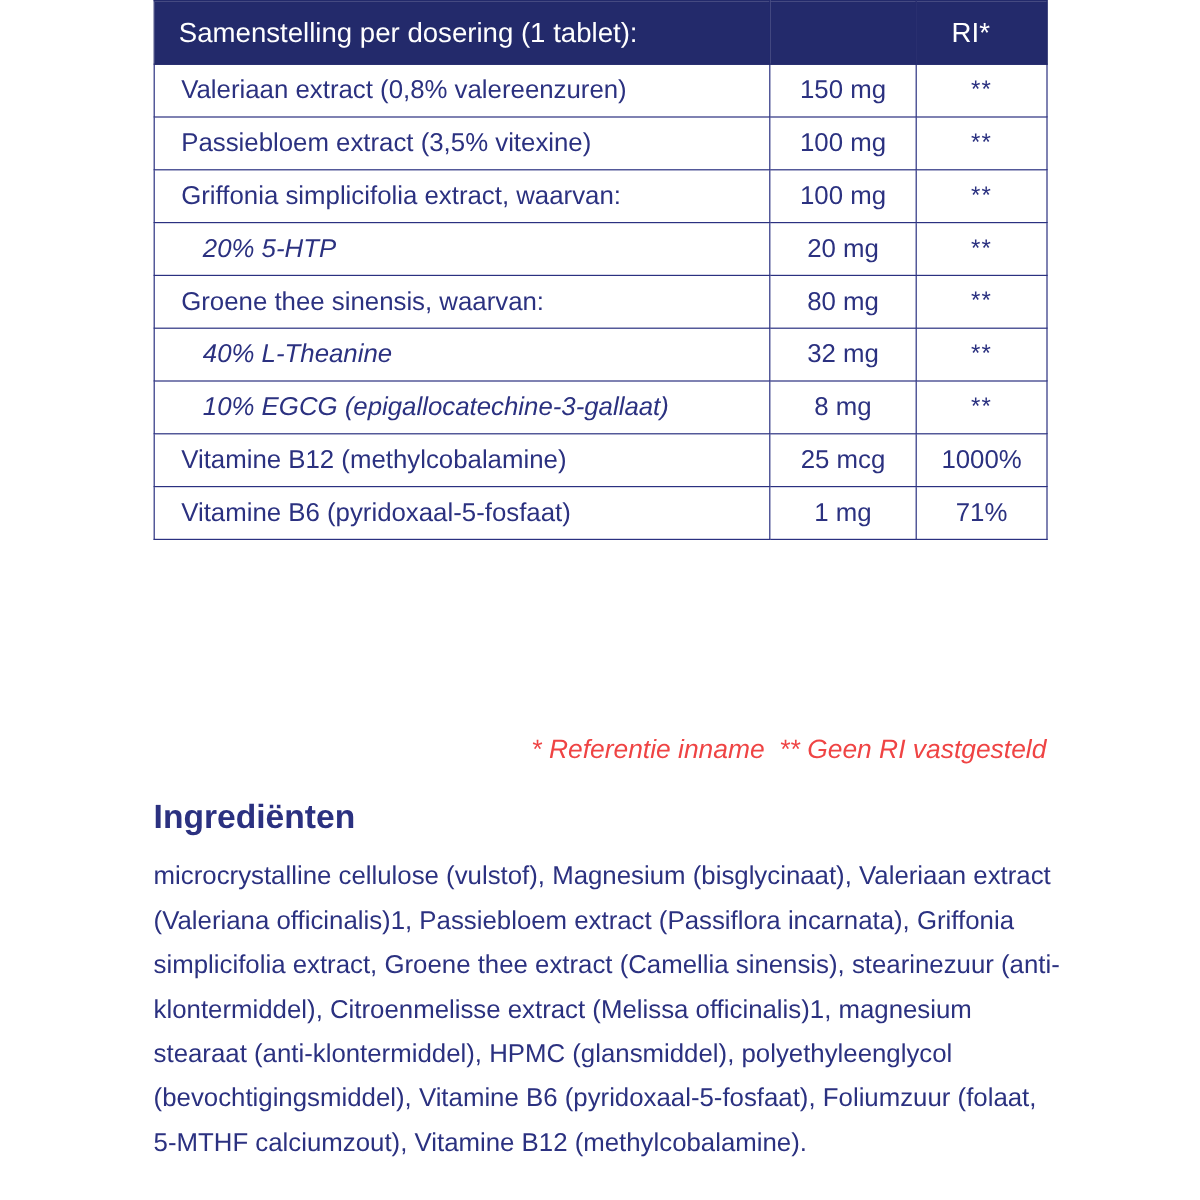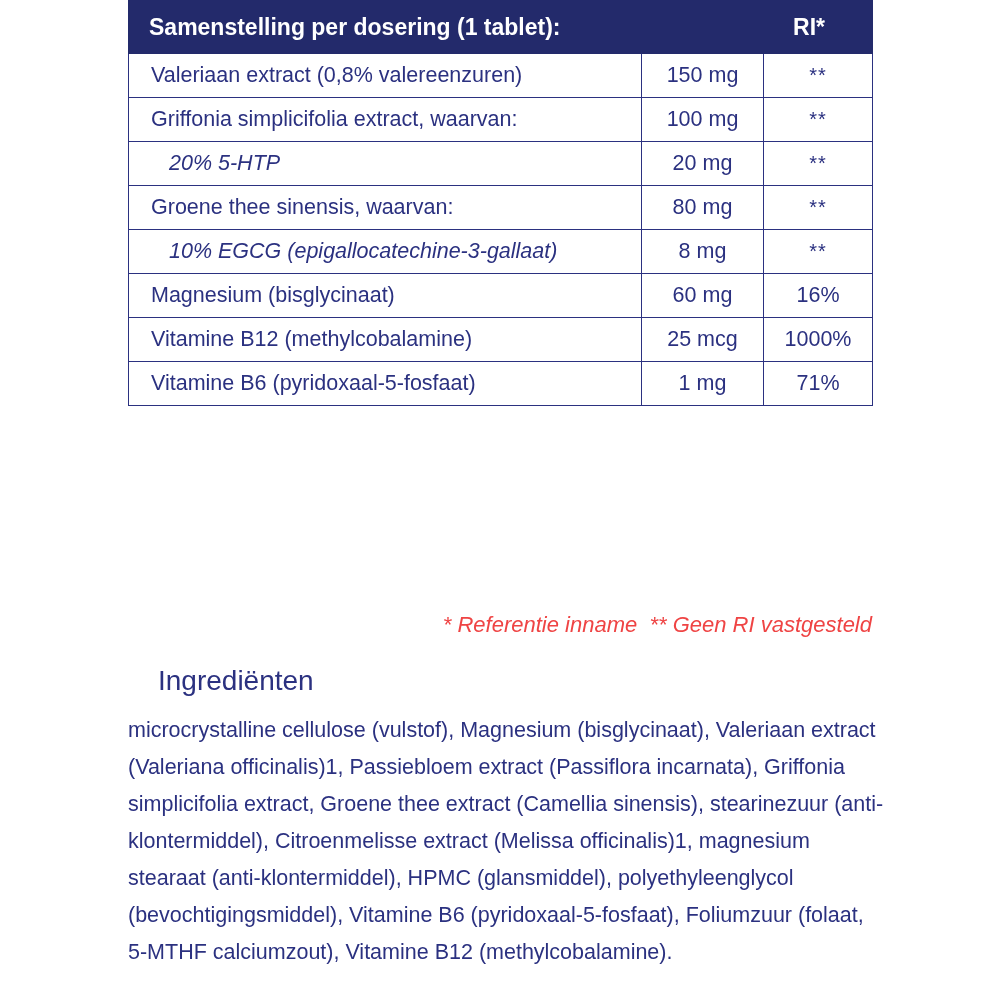--- a/index.html
+++ b/index.html
@@ -29,21 +29,21 @@
     table-layout: fixed;
   }
   .nutri-table td, .nutri-table th {
     border: 1.5px solid #2b3180;
     padding: 0;
     vertical-align: middle;
   }
   .nutri-table thead th {
     background: #232a6b;
     color: #ffffff;
-    font-weight: 700;
+    font-weight: 400;
     font-size: 23px;
     height: 53px;
     border: 1.5px solid #232a6b;
   }
   .th-title {
     text-align: left;
     padding-left: 20px !important;
   }
   .th-ri {
     padding-right: 18px !important;
@@ -89,23 +89,22 @@
     color: #ef4444;
   }
   .footnote span { white-space: pre; }
 
   
   .ing-heading {
     position: absolute;
     left: 128px;
     top: 665px;
     font-size: 28px;
-    font-weight: 400;
+    font-weight: 700;
     color: #2b3180;
-    margin-left: 30px;
   }
   .ing-body {
     position: absolute;
     left: 128px;
     top: 712px;
     width: 760px;
     font-size: 21.5px;
     line-height: 37px;
     color: #2b3180;
   }
@@ -128,43 +127,48 @@
         <th class="th-ri">RI*</th>
       </tr>
     </thead>
     <tbody id="table-body">
         <tr>
           <td class="c-name">Valeriaan extract (0,8% valereenzuren)</td>
           <td class="c-amt">150 mg</td>
           <td class="c-ri stars">**</td>
         </tr>
         <tr>
+          <td class="c-name">Passiebloem extract (3,5% vitexine)</td>
+          <td class="c-amt">100 mg</td>
+          <td class="c-ri stars">**</td>
+        </tr>
+        <tr>
           <td class="c-name">Griffonia simplicifolia extract, waarvan:</td>
           <td class="c-amt">100 mg</td>
           <td class="c-ri stars">**</td>
         </tr>
         <tr>
           <td class="c-name indent">20% 5-HTP</td>
           <td class="c-amt">20 mg</td>
           <td class="c-ri stars">**</td>
         </tr>
         <tr>
           <td class="c-name">Groene thee sinensis, waarvan:</td>
           <td class="c-amt">80 mg</td>
           <td class="c-ri stars">**</td>
         </tr>
         <tr>
+          <td class="c-name indent">40% L-Theanine</td>
+          <td class="c-amt">32 mg</td>
+          <td class="c-ri stars">**</td>
+        </tr>
+        <tr>
           <td class="c-name indent">10% EGCG (epigallocatechine-3-gallaat)</td>
           <td class="c-amt">8 mg</td>
           <td class="c-ri stars">**</td>
-        </tr>
-        <tr>
-          <td class="c-name">Magnesium (bisglycinaat)</td>
-          <td class="c-amt">60 mg</td>
-          <td class="c-ri">16%</td>
         </tr>
         <tr>
           <td class="c-name">Vitamine B12 (methylcobalamine)</td>
           <td class="c-amt">25 mcg</td>
           <td class="c-ri">1000%</td>
         </tr>
         <tr>
           <td class="c-name">Vitamine B6 (pyridoxaal-5-fosfaat)</td>
           <td class="c-amt">1 mg</td>
           <td class="c-ri">71%</td>

